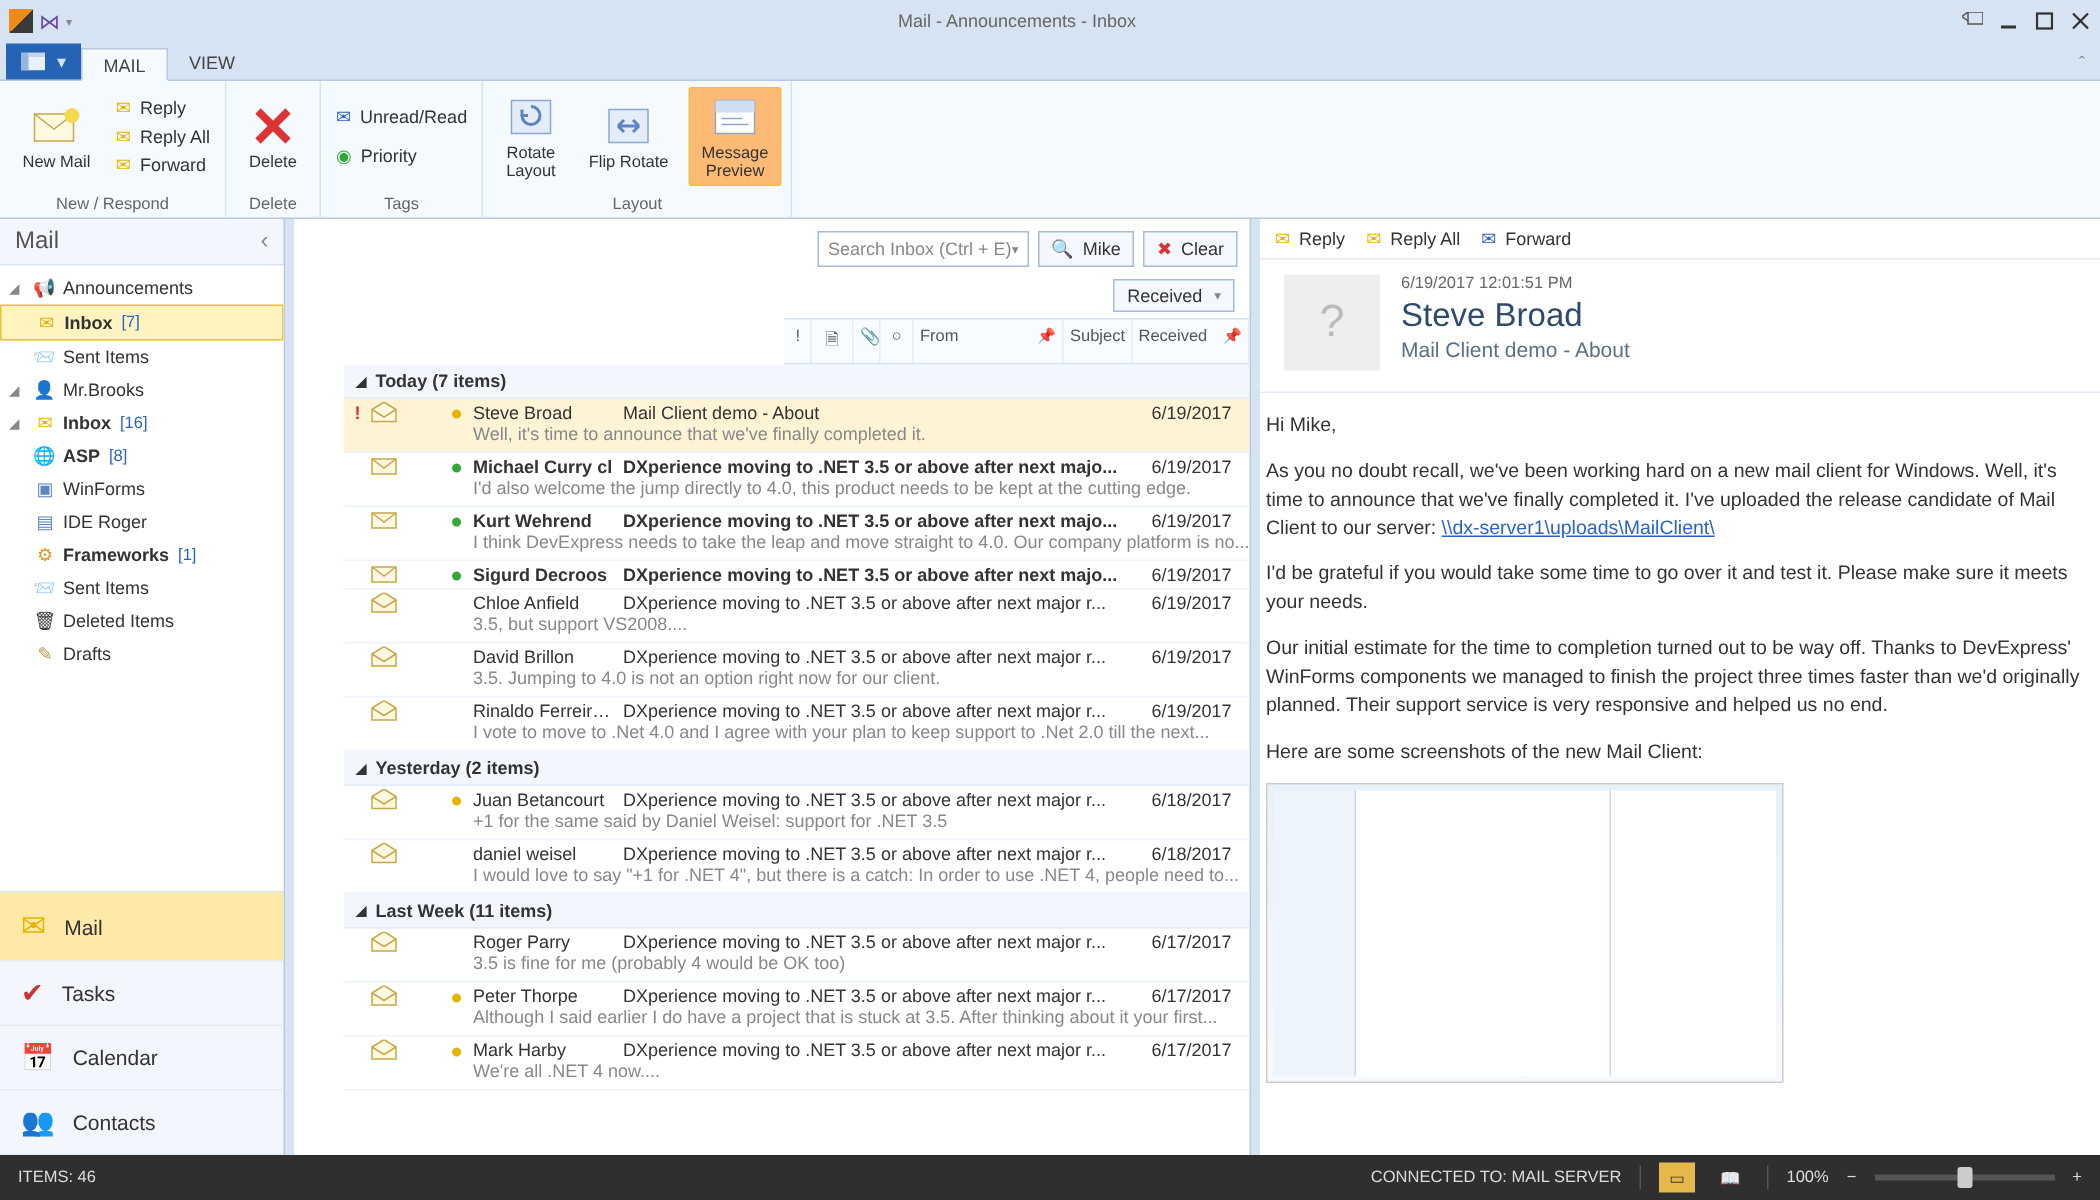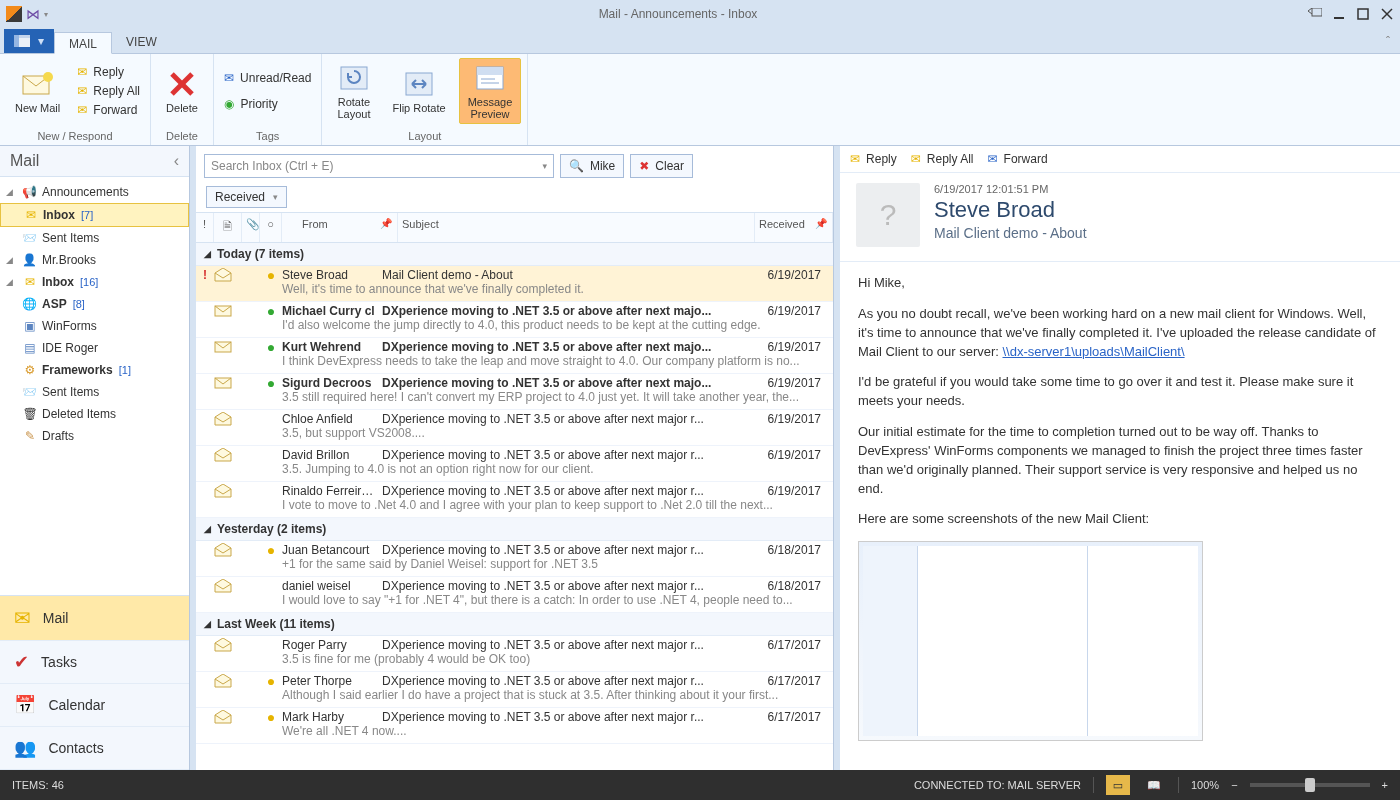--- a/index.html
+++ b/index.html
@@ -46,21 +46,21 @@
 .tree .node .cnt { color:#2a64c7; font-size:11px; margin-left:2px;}
 .l1 { padding-left: 6px; }
 .l2 { padding-left: 22px; }
 .l3 { padding-left: 40px; }
 .navgroups { border-top:1px solid #d6e3f2;}
 .navgroup-btn { display:flex; align-items:center; gap:12px; padding:10px 14px; font-size:14px; cursor:pointer; border-bottom:1px solid #e3ecf7;}
 .navgroup-btn.sel { background:#ffe9a8;}
 
 .splitter { width:6px; background:#d6e3f2; cursor:col-resize;}
 
-.listpane { flex:1; display:flex; flex-direction:column; background:#fff; border-right:1px solid #b7c8df;}
+.listpane { flex:1; display:flex; flex-direction:column; background:#fff; border-right:1px solid #b7c8df;align-items:flex-end;}
 .searchrow { display:flex; gap:6px; padding:8px 8px 4px; align-items:center;}
 .searchbox { flex:1; max-width: 350px; border:1px solid #a6bbd9; height:24px; padding:0 6px; display:flex; align-items:center; color:#888;}
 .btn { height:24px; border:1px solid #a6bbd9; background:#f4f8fe; display:flex; align-items:center; padding:0 8px; gap:6px; cursor:pointer;}
 .grouprow { padding:4px 10px;}
 .groupbtn { display:inline-flex; align-items:center; gap:8px; border:1px solid #a6bbd9; background:#f4f8fe; padding:3px 8px; cursor:pointer;}
 .colhead { display:flex; border-top:1px solid #d6e3f2; border-bottom:1px solid #d6e3f2; background:#f8fbff; font-size:11px; color:#555;}
 .colhead > div { padding:5px 4px; border-right:1px solid #e3ecf7;}
 .colhead .pin { float:right; color:#aaa; font-size:10px;}
 .listbody { flex:1; overflow-y:scroll; overflow-x:hidden; }
 .grouphdr { background:#f3f7fd; padding:4px 8px; font-weight:bold; font-size:12px; border-bottom:1px solid #e3ecf7; display:flex; align-items:center; gap:6px;}
@@ -79,21 +79,21 @@
 .row .preview { padding:0 0 3px 86px; color:#888; white-space:nowrap; overflow:hidden; text-overflow:ellipsis;}
 
 .readpane { width:560px; background:#fff; display:flex; flex-direction:column;}
 .readtools { display:flex; gap:14px; padding:6px 10px; border-bottom:1px solid #e3ecf7;}
 .readtools .tbtn { display:flex; align-items:center; gap:6px; cursor:pointer; color:#333;}
 .readhead { display:flex; gap:14px; padding:10px 16px 14px; border-bottom:1px solid #e3ecf7;}
 .avatar { width:64px; height:64px; background:#eceef0; display:flex; align-items:center; justify-content:center; color:#bbb; font-size:30px; border-radius:2px;}
 .readhead .meta .date { color:#666; font-size:11px; }
 .readhead .meta .sender { font-size:22px; color:#2e4a6d; margin:2px 0;}
 .readhead .meta .subject { font-size:14px; color:#5b6f88;}
-.readbody { flex:1; overflow:auto; padding:12px 18px; font-family: Verdana, sans-serif; font-size:13px; line-height:1.45;}
+.readbody { flex:1; overflow:auto; padding:12px 4px; font-family: Verdana, sans-serif; font-size:13px; line-height:1.45;}
 .readbody p { margin-bottom:12px;}
 .readbody a { color:#2a64c7; text-decoration:underline;}
 .readbody .boldish { font-weight:normal;}
 .screenshot-embed { border:1px solid #ccc; width:345px; height:200px; background:linear-gradient(#e8f0fb,#f6f9fd); padding:4px; }
 .screenshot-embed .mini { width:100%; height:100%; display:flex; font-size:6px; color:#555;}
 .mini .mside{width:55px;background:#eef4fc;border-right:1px solid #c8d7ec;}
 .mini .mmid{flex:1;background:#fff;border-right:1px solid #c8d7ec;}
 .mini .mright{width:110px;background:#fff;}
 
 
@@ -373,21 +373,21 @@
       <div class="groupbtn">
           <span>Received</span>
           <span style="font-size:9px;color:#888;">▾</span>
         </div>
     </div>
     <div class="colhead">
       <div style="width:18px;text-align:center;">!</div>
       <div style="width:28px;text-align:center;">🗎</div>
       <div style="width:18px;text-align:center;">📎</div>
       <div style="width:22px;text-align:center;">○</div>
-      <div style="width:100px;margin-left:16px;"><span>From</span><span class="pin">📌</span></div>
+      <div style="width:100px;"><span>From</span><span class="pin">📌</span></div>
       <div style="flex:1;">Subject</div>
       <div style="width:78px;"><span>Received</span><span class="pin">📌</span></div>
     </div>
     <div class="listbody" id="listbody">
         <div class="grouphdr"><span style="font-size:9px;">◢</span> Today (7 items)</div>
         <div class="row sel">
           <div class="line1">
             <span class="imp">!</span>
             <span class="env">
               <svg width="18" height="14">
@@ -445,21 +445,20 @@
                 <rect x="1" y="1" width="16" height="10" fill="#fef9e0" stroke="#c9a74a"></rect>
                 <path d="M1 1 L9 7 L17 1" stroke="#c9a74a" fill="none"></path>
               </svg>
             </span>
             <span class="clip"></span>
             <span class="dot green">●</span>
             <span class="from">Sigurd Decroos</span>
             <span class="subj">DXperience moving to .NET 3.5 or above after next majo...</span>
             <span class="recv">6/19/2017</span>
           </div>
-          <div class="preview">3.5 still required here! I can't convert my ERP project to 4.0 just yet. It will take another year, the...</div>
         </div>
         <div class="row">
           <div class="line1">
             <span class="imp"></span>
             <span class="env">
               <svg width="18" height="14">
                 <path d="M1 5 L9 0 L17 5 L17 13 L1 13 Z" fill="#fef9e0" stroke="#c9a74a"></path>
                 <path d="M1 5 L9 10 L17 5" stroke="#c9a74a" fill="none"></path>
               </svg>
             </span>

